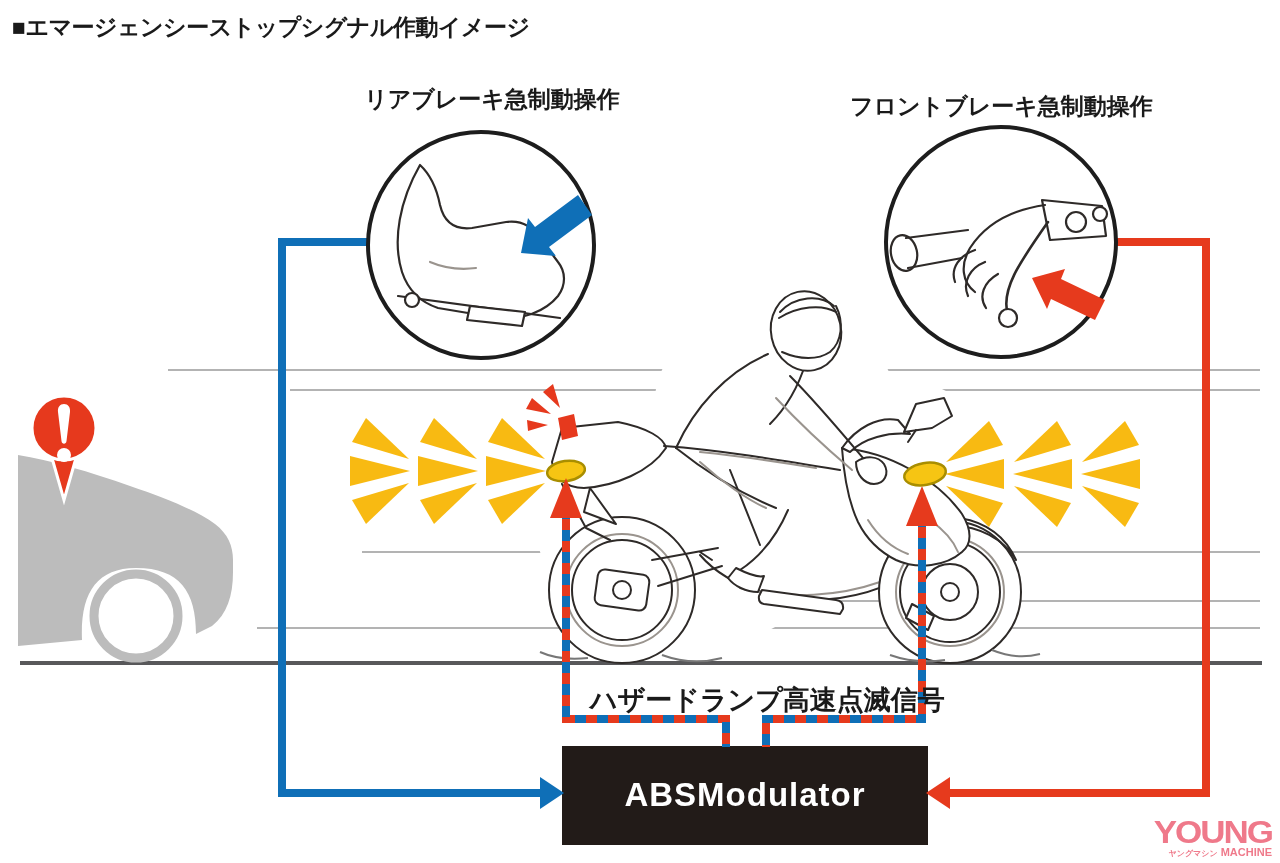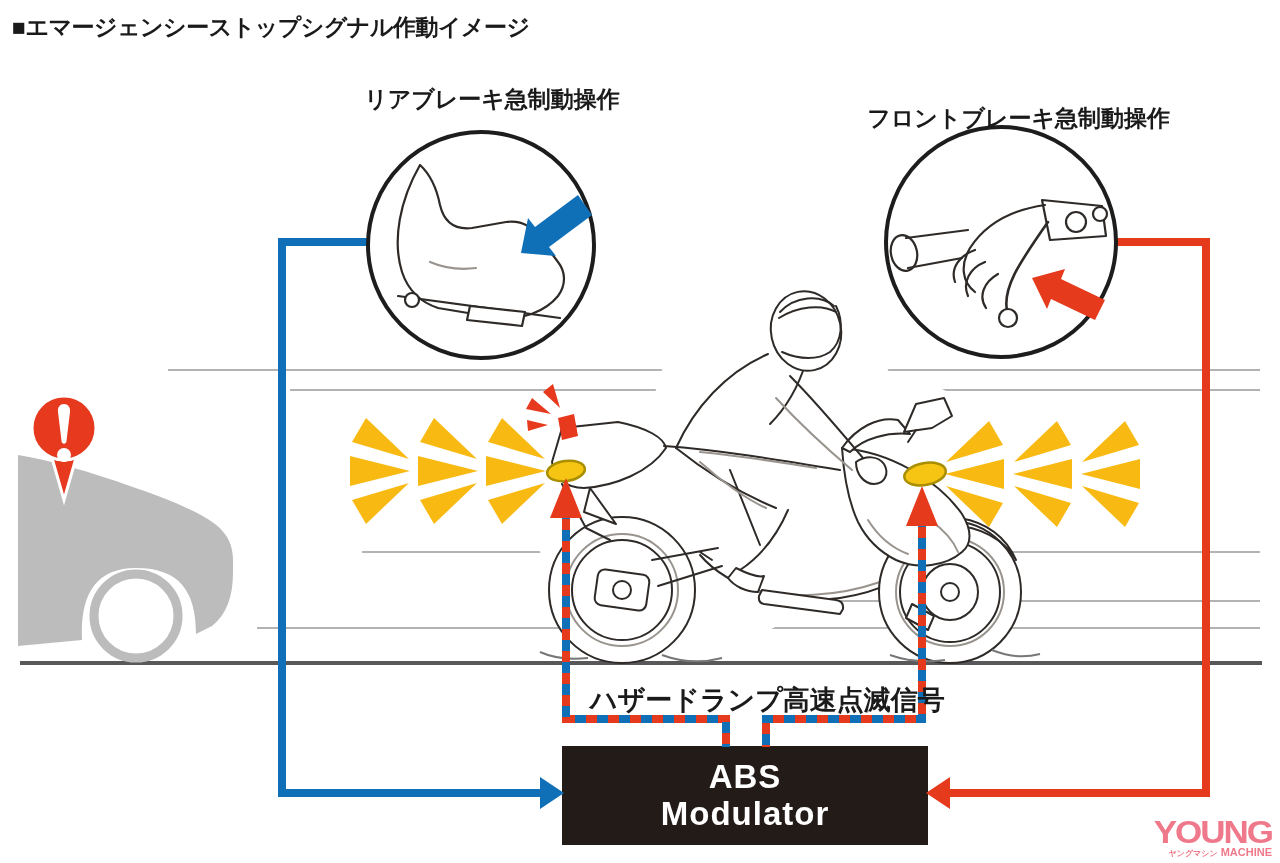--- a/index.html
+++ b/index.html
@@ -2,24 +2,24 @@
 <html><head>
 <meta charset="utf-8">
 <style>
   html,body{margin:0;padding:0;background:#fff;}
   .canvas{position:relative;width:1280px;height:863px;background:#fff;overflow:hidden;
           font-family:"Liberation Sans","DejaVu Sans",sans-serif;}
   svg{position:absolute;left:0;top:0;}
   .txt{position:absolute;color:#1a1a1a;font-weight:bold;white-space:nowrap;}
   .title{left:12px;top:12px;font-size:23px;letter-spacing:-0.5px;}
   .lbl-rear{left:362px;top:84px;width:260px;text-align:center;font-size:23px;}
-  .lbl-front{left:850px;top:103px;width:320px;text-align:right;font-size:23px;font-family:Liberation Serif, serif;}
+  .lbl-front{left:850px;top:91px;width:320px;text-align:left;font-size:23px;font-family:Liberation Serif, serif;}
   .lbl-hazard{left:590px;top:682px;width:300px;text-align:center;font-size:27px;}
   .abs-text{position:absolute;left:562px;top:746px;width:366px;height:99px;
-            display:flex;flex-direction:column;align-items:center;justify-content:center;
+            display:flex;flex-direction:row;align-items:center;justify-content:center;
             color:#fff;font-weight:bold;font-size:33px;line-height:1.12;letter-spacing:1px;}
   .logo{position:absolute;right:8px;bottom:5px;text-align:right;color:#ef798a;line-height:1;}
   .logo-main{font-size:35px;font-weight:bold;letter-spacing:-2px;transform:scaleY(0.92);display:block;}
   .logo-sub{display:block;margin-top:-2px;font-weight:bold;font-size:11px;letter-spacing:0;}
   .logo-kata{font-size:8px;font-weight:bold;margin-right:3px;}
 </style>
 </head>
 <body>
 
 <div class="canvas">

